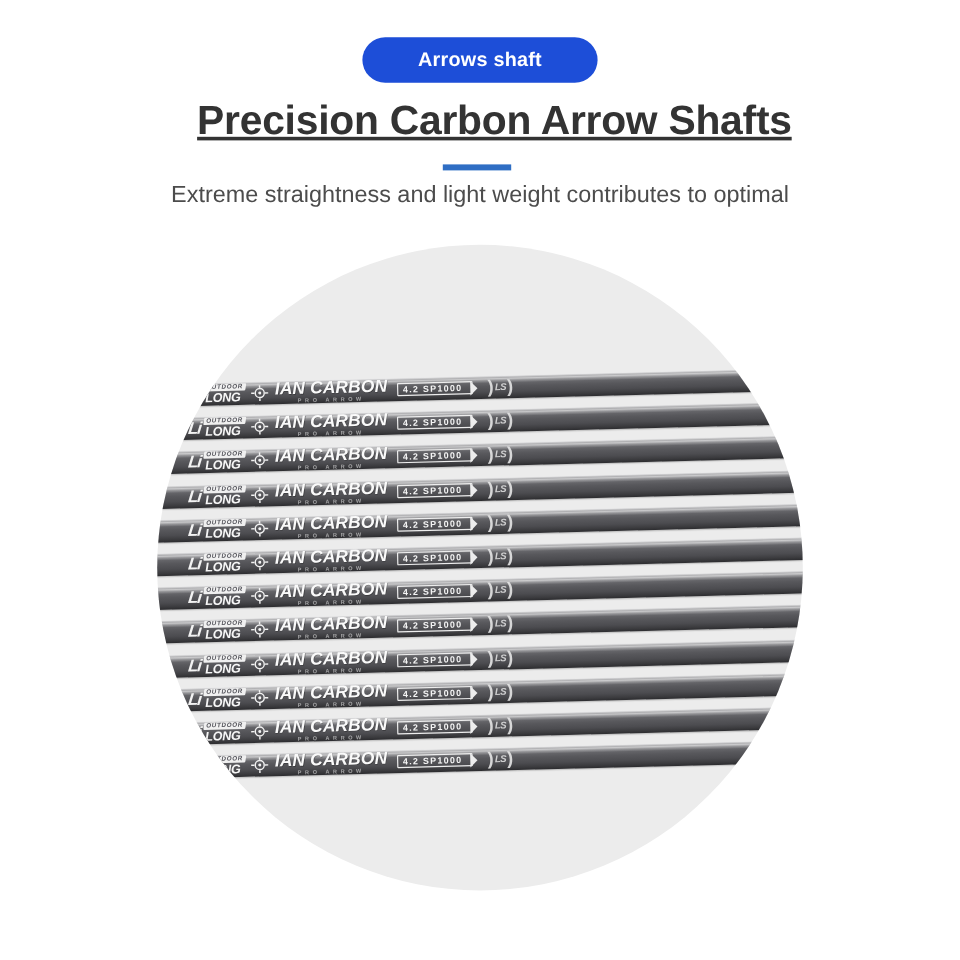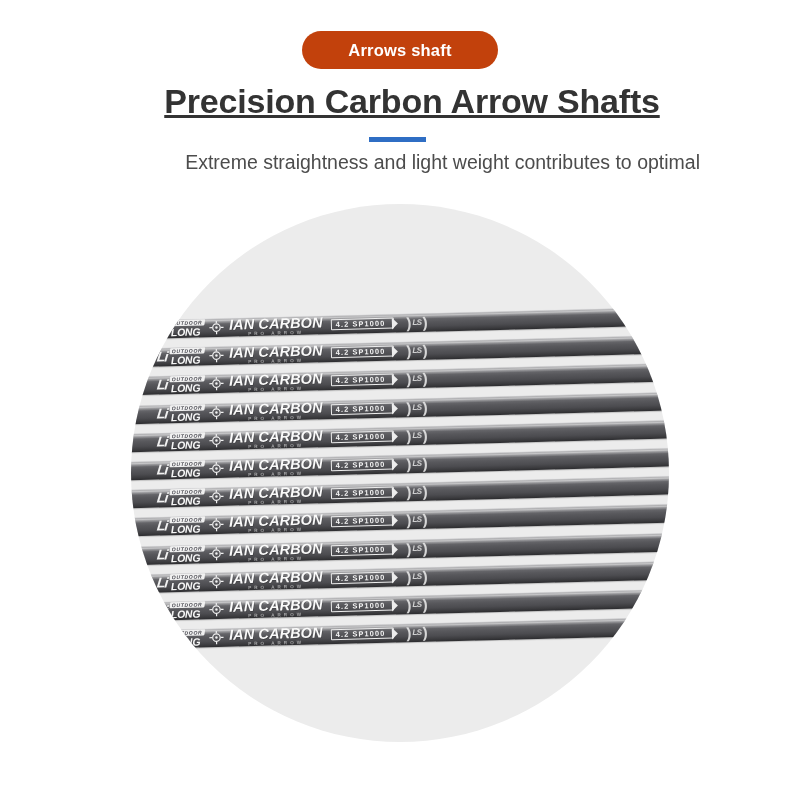--- a/index.html
+++ b/index.html
@@ -19,21 +19,21 @@
     background: #ffffff;
   }
 
   
   .badge {
     position: absolute;
     left: 302px;
     top: 31px;
     width: 196px;
     height: 38px;
-    background: #c2410c;
+    background: #1d4ed8;
     border-radius: 19px;
     color: #ffffff;
     font-size: 16.5px;
     font-weight: bold;
     letter-spacing: 0.2px;
     display: flex;
     align-items: center;
     justify-content: center;
   }
 
@@ -57,21 +57,21 @@
     width: 57px;
     height: 5px;
     background: #2f6ec4;
   }
 
   .subtitle {
     position: absolute;
     left: 100px;
     top: 150px;
     width: 600px;
-    text-align: right;
+    text-align: center;
     font-size: 19.5px;
     line-height: 25px;
     color: #4c4c4c;
   }
 
   
   .stage {
     position: absolute;
     left: 131px;
     top: 204px;

